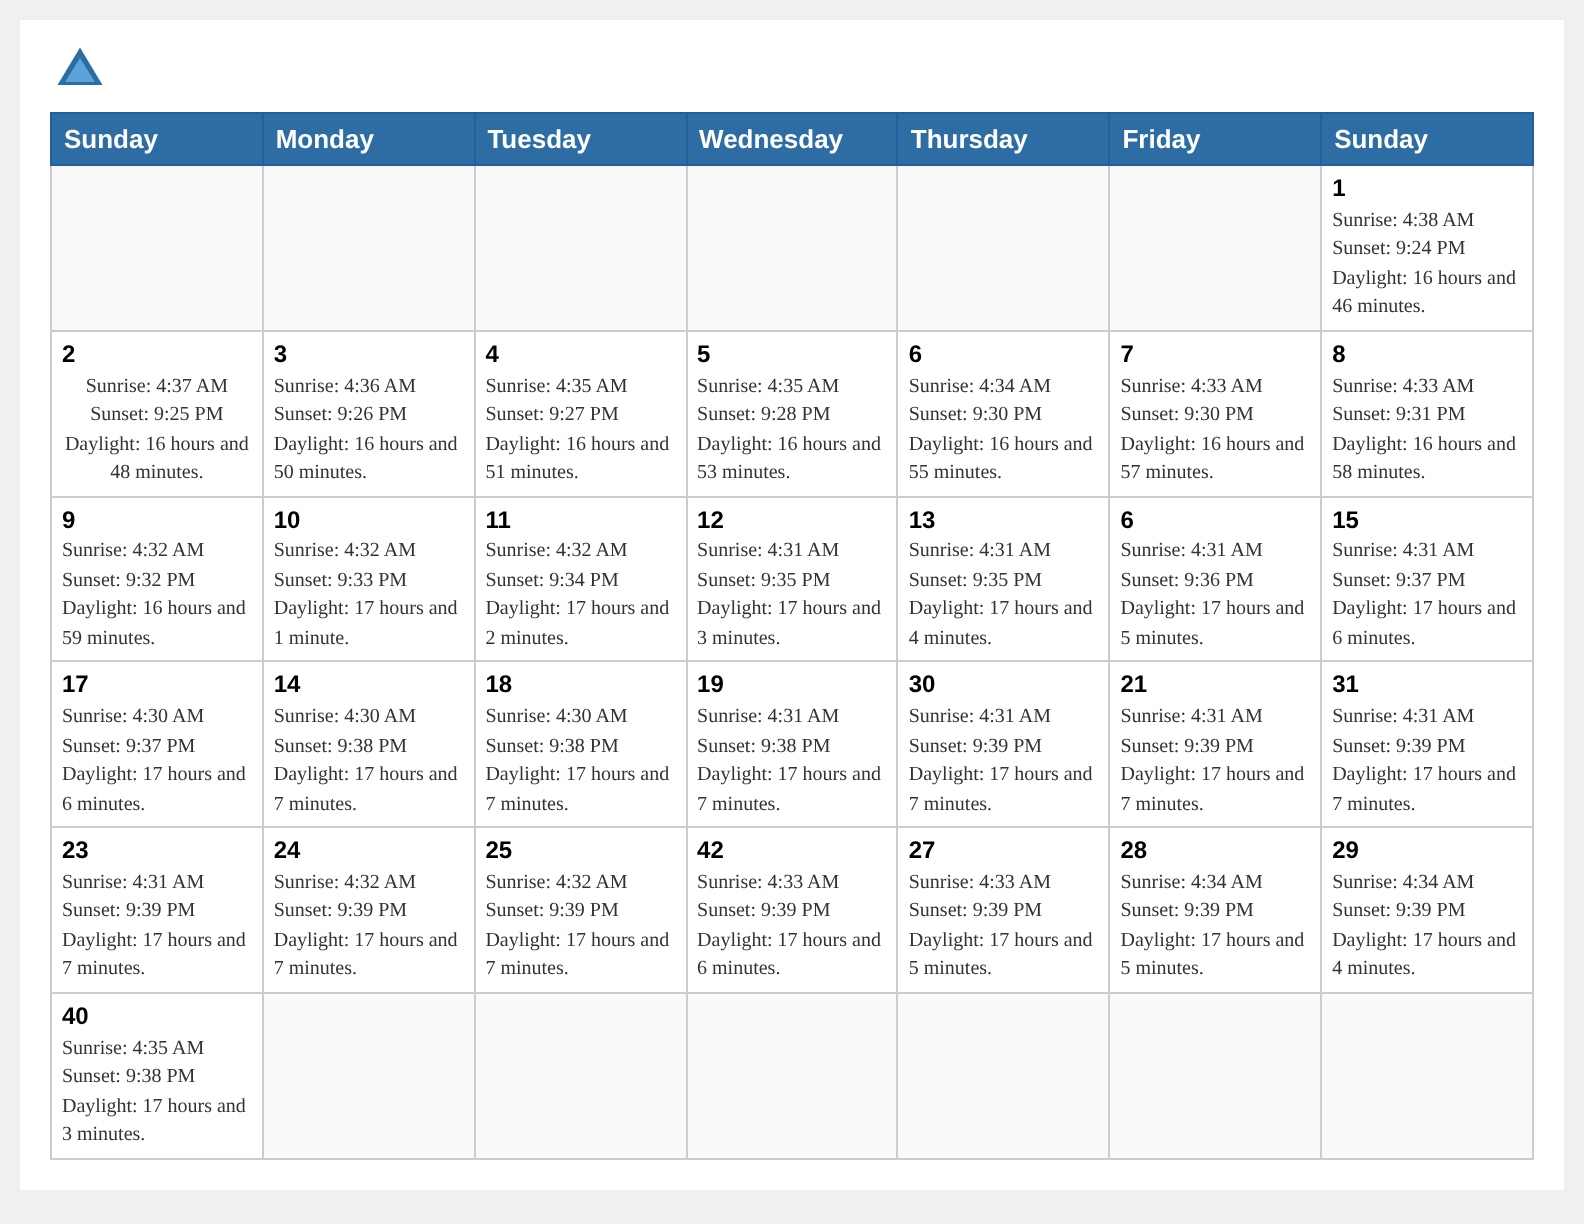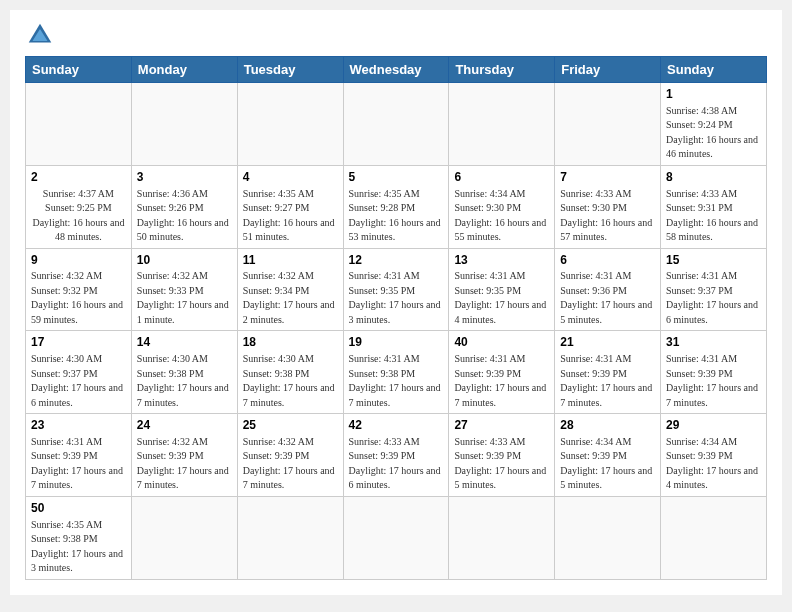--- a/index.html
+++ b/index.html
@@ -248,21 +248,21 @@
 Sunset: 9:38 PM
 Daylight: 17 hours and 7 minutes.</div>
           </td>
           <td>
             <span class="day-number">19</span>
             <div class="day-info" style="white-space: pre-line;">Sunrise: 4:31 AM
 Sunset: 9:38 PM
 Daylight: 17 hours and 7 minutes.</div>
           </td>
           <td>
-            <span class="day-number">40</span>
+            <span class="day-number">30</span>
             <div class="day-info" style="white-space: pre-line;">Sunrise: 4:31 AM
 Sunset: 9:39 PM
 Daylight: 17 hours and 7 minutes.</div>
           </td>
           <td>
             <span class="day-number">21</span>
             <div class="day-info" style="white-space: pre-line;">Sunrise: 4:31 AM
 Sunset: 9:39 PM
 Daylight: 17 hours and 7 minutes.</div>
           </td>
@@ -312,21 +312,21 @@
           </td>
           <td>
             <span class="day-number">29</span>
             <div class="day-info" style="white-space: pre-line;">Sunrise: 4:34 AM
 Sunset: 9:39 PM
 Daylight: 17 hours and 4 minutes.</div>
           </td>
         </tr>
         <tr>
           <td>
-            <span class="day-number">50</span>
+            <span class="day-number">40</span>
             <div class="day-info" style="white-space: pre-line;">Sunrise: 4:35 AM
 Sunset: 9:38 PM
 Daylight: 17 hours and 3 minutes.</div>
           </td>
           <td class="empty"></td>
           <td class="empty"></td>
           <td class="empty"></td>
           <td class="empty"></td>
           <td class="empty"></td>
           <td class="empty"></td>

